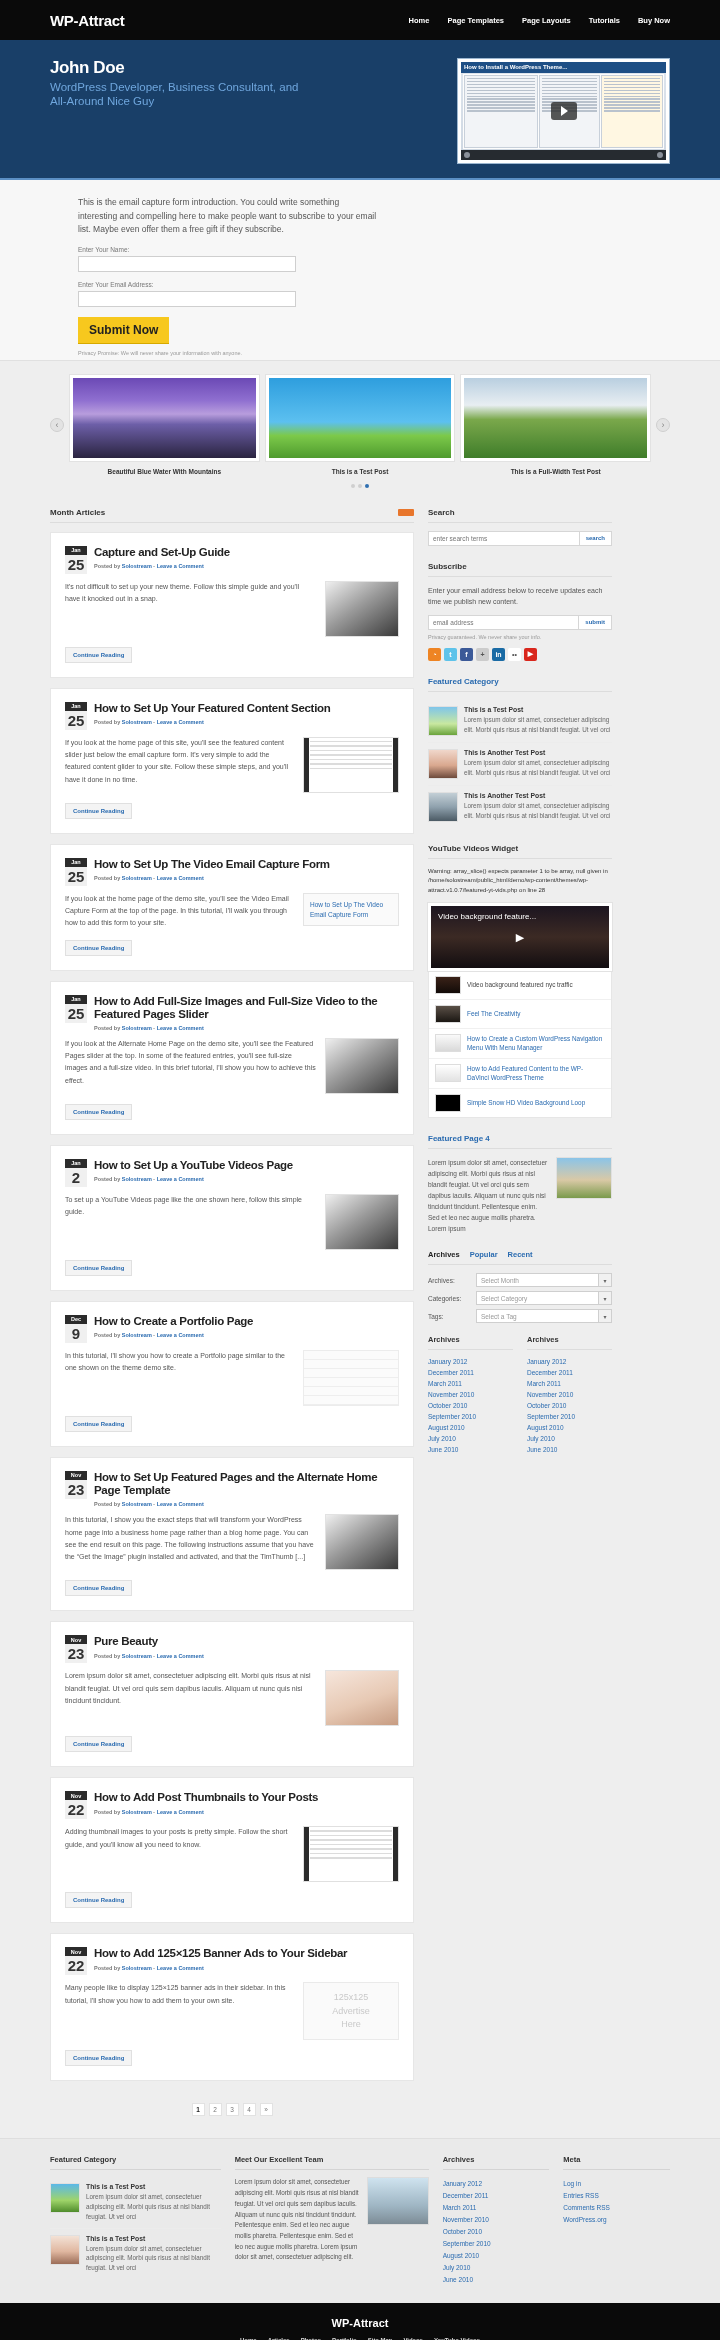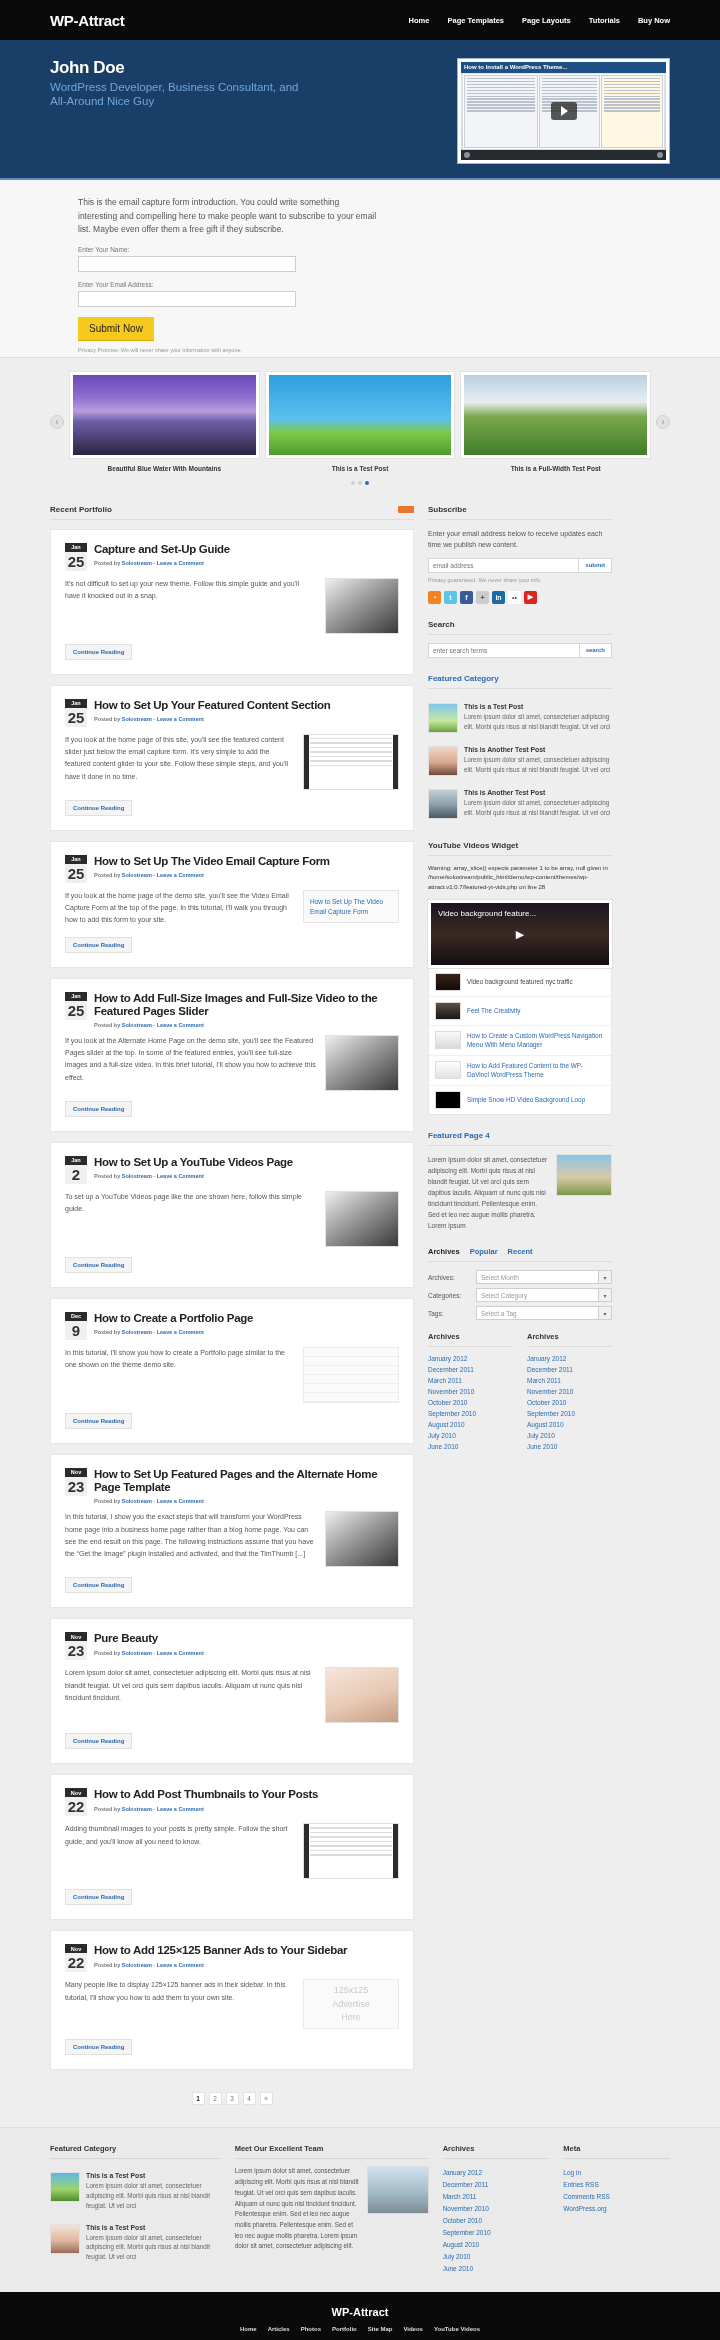--- a/index.html
+++ b/index.html
@@ -48,22 +48,22 @@
   .fakecol.c { background:#fff7e2; }
 
   
   .optin { background: #f7f7f7; border-bottom: 1px solid #e0e0e0; padding: 16px 0 4px; }
   .optin .inner { display:flex; }
   .optin-left { width: 330px; padding-left: 28px; }
   .optin-intro { font-size: 8.5px; line-height: 1.6; color: #555; }
   .optin label { display:block; font-size:6.5px; color:#777; margin: 9px 0 3px; }
   .optin input[type=text] { width: 218px; height: 16px; border:1px solid #cfcfcf; background:#fff;
     font-size:7px; padding:0 4px; font-family: "Liberation Sans", sans-serif; }
-  .submit-btn { margin-top: 10px; background:#f7c81e; border:none; color:#222; font-weight:normal;
-    font-size:10px; padding: 6px 11px; cursor:pointer; font-family:"Liberation Sans", sans-serif;
+  .submit-btn { margin-top: 10px; background:#f7c81e; border:none; color:#222; font-weight:bold;
+    font-size:12px; padding: 6px 11px; cursor:pointer; font-family:"Liberation Sans", sans-serif;
     box-shadow: 0 1px 0 #d6a900; }
   .privacy { font-size: 5.5px; color:#999; margin-top: 7px; }
 
   
   .featured { padding: 14px 0 6px; }
   .sec-title { font-size: 8.5px; font-weight: bold; color:#333; border-bottom:1px solid #dcdcdc;
     padding-bottom:5px; margin-bottom:10px; }
   .carousel { display:flex; align-items:center; gap:6px; }
   .arrow { width:14px;height:14px;border-radius:50%; background:#e3e3e3; border:1px solid #cfcfcf;
     color:#888; font-size:9px; display:flex;align-items:center;justify-content:center; flex:none; cursor:pointer;}
@@ -99,21 +99,21 @@
   .meta a { color:#2a6bb0; text-decoration:none; }
   .post-body { display:flex; gap:9px; margin-top:7px; }
   .excerpt { flex:1; font-size:7px; line-height:1.75; color:#555; }
   .thumb { width:74px; height:56px; flex:none; border:1px solid #e2e2e2; background:#d8d8d8; }
   .thumb.wide { width:96px; }
   .cont-btn { display:inline-block; margin-top:10px; background:#f4f4f4; border:1px solid #e0e0e0;
     color:#2a6bb0; font-size:6px; font-weight:bold; padding:4px 7px; text-decoration:none; }
   .post-rt { width:96px; flex:none; }
   .linkbox { border:1px solid #e4e4e4; background:#fafafa; padding:6px; font-size:6.5px;
     color:#2a6bb0; line-height:1.5; }
-  .adbox { border:1px solid #eaeaea; background:#fafafa; height:50px; display:flex; flex-direction:column;
+  .adbox { border:1px solid #eaeaea; background:#fafafa; height:58px; display:flex; flex-direction:column;
     align-items:center; justify-content:center; color:#c9c9c9; font-size:9px; line-height:1.5; }
   .screenshot { background:#ffffff; border:1px solid #e0e0e0; position:relative; overflow:hidden;}
   .screenshot i { display:block; height:1.5px; background:#dcdcdc; margin:3px 6px; }
   .screenshot .side { position:absolute; top:0; bottom:0; width:5px; background:#2b2b2b;}
   .screenshot .side.l{left:0;} .screenshot .side.r{right:0;}
   .portrait { background: linear-gradient(145deg,#efefef,#9a9a9a 45%,#3a3a3a); }
   .face { background: linear-gradient(160deg,#f6e6dc,#e7c9b4 55%,#c79c82); }
   .blank-rows { background:#fbfbfb; border:1px solid #ececec; }
   .blank-rows i { display:block; height:9px; border-bottom:1px solid #eee; }
 
@@ -315,21 +315,21 @@
         <i class=""></i>
         <i class=""></i>
         <i class="on"></i>
       </div>
   </div>
 
   <div class="inner cols">
 
     <div class="main-col">
       <div class="bar">
-        <h3>Recent Portfolio</h3>
+        <h3>Month Articles</h3>
         <div class="rss-mini"></div>
       </div>
       <div id="posts">
           <article class="post">
       <div class="post-head">
         <div class="datebox">
           <div class="m">Jan</div>
           <div class="d">25</div>
         </div>
         <div style="flex:1">
@@ -536,46 +536,46 @@
       <div class="pager" id="pager">
           <a href="#" class="on">1</a>
           <a href="#" class="">2</a>
           <a href="#" class="">3</a>
           <a href="#" class="">4</a>
           <a href="#" class="">»</a>
         </div>
     </div>
 
     <div class="side-col">
+
+      <div class="wdg">
+        <h4>Search</h4>
+        <div class="srow">
+          <input placeholder="enter search terms" style="">
+          <button>search</button>
+        </div>
+      </div>
 
       <div class="wdg">
         <h4>Subscribe</h4>
         <p class="sub-text">Enter your email address below to receive updates each time we publish new content.</p>
         <div class="srow">
           <input placeholder="email address" style="">
           <button>submit</button>
         </div>
         <p class="sub-note">Privacy guaranteed. We never share your info.</p>
         <div class="social" id="social">
             <span style="background:#ee8423;color:#fff">◔</span>
             <span style="background:#5ec3ea;color:#fff">t</span>
             <span style="background:#3b5998;color:#fff">f</span>
             <span style="background:#cccccc;color:#555">+</span>
             <span style="background:#1a6ba5;color:#fff">in</span>
             <span style="background:#ffffff;color:#555">••</span>
             <span style="background:#d9261c;color:#fff">▶</span>
           </div>
-      </div>
-
-      <div class="wdg">
-        <h4>Search</h4>
-        <div class="srow">
-          <input placeholder="enter search terms" style="">
-          <button>search</button>
-        </div>
       </div>
 
       <div class="wdg">
         <h4 class="blue">Featured Category</h4>
         <div id="fcitems">
             <div class="fc-item">
       <div class="fc-thumb" style="background:linear-gradient(#7fc5ea,#c8e8a0 60%,#6aa33c)"></div>
       <div>
                 <div class="fc-t">This is a Test Post</div>
       <div class="fc-x">Lorem ipsum dolor sit amet, consectetuer adipiscing elit. Morbi quis risus at nisl blandit feugiat. Ut vel orci</div>

